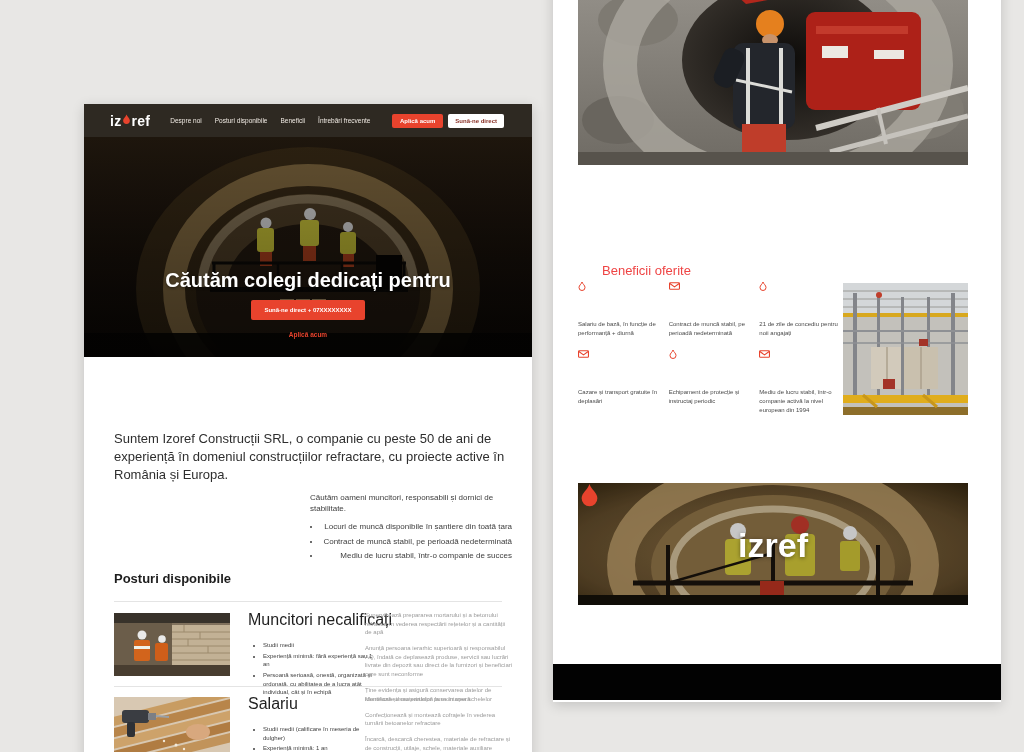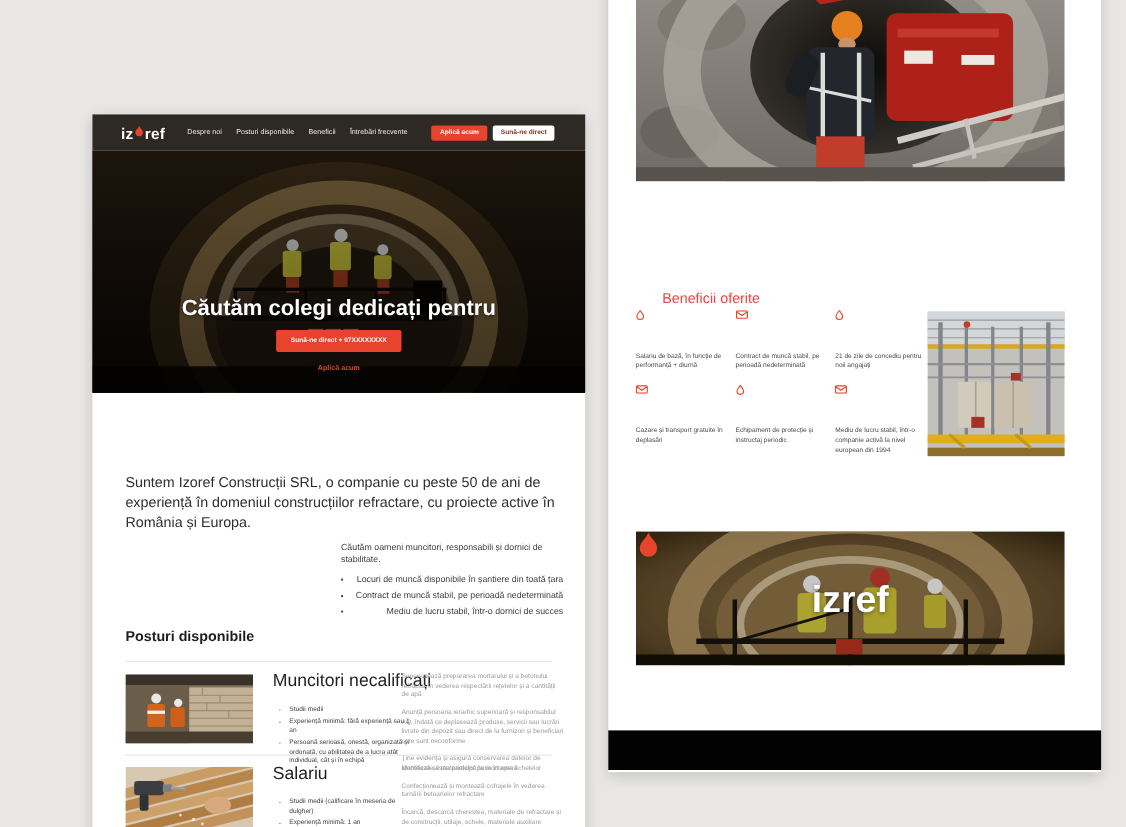--- a/index.html
+++ b/index.html
@@ -154,21 +154,21 @@
       </div>
     </div>
 
     <p class="intro">Suntem Izoref Construcții SRL, o companie cu peste 50 de ani de experiență în domeniul construcțiilor refractare, cu proiecte active în România și Europa.</p>
 
     <div class="looking">
       <div>Căutăm oameni muncitori, responsabili și dornici de stabilitate.</div>
       <ul>
         <li>Locuri de muncă disponibile în șantiere din toată țara</li>
         <li>Contract de muncă stabil, pe perioadă nedeterminată</li>
-        <li>Mediu de lucru stabil, într-o dornici de succes</li>
+        <li>Mediu de lucru stabil, într-o companie de succes</li>
       </ul>
     </div>
 
     <div class="positions-h">Posturi disponibile</div>
     <div class="hr" id="hr1"></div>
 
     <div class="job" id="job1">
       <div class="job-img">
         <svg width="116" height="63" viewBox="0 0 116 63">
           <defs>

